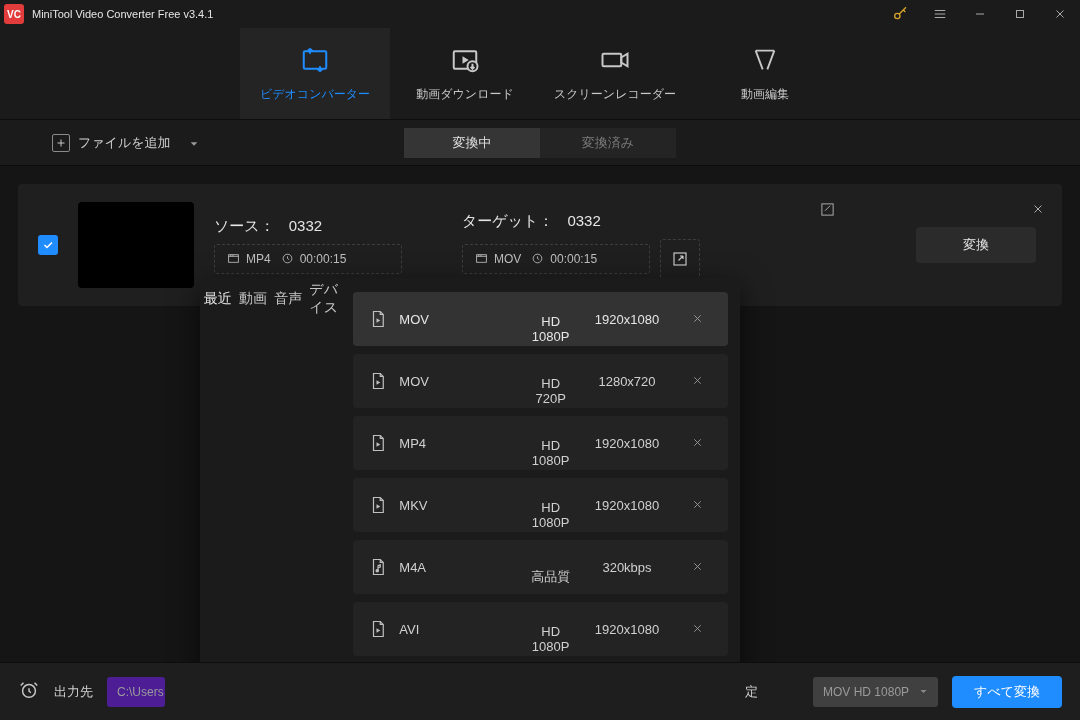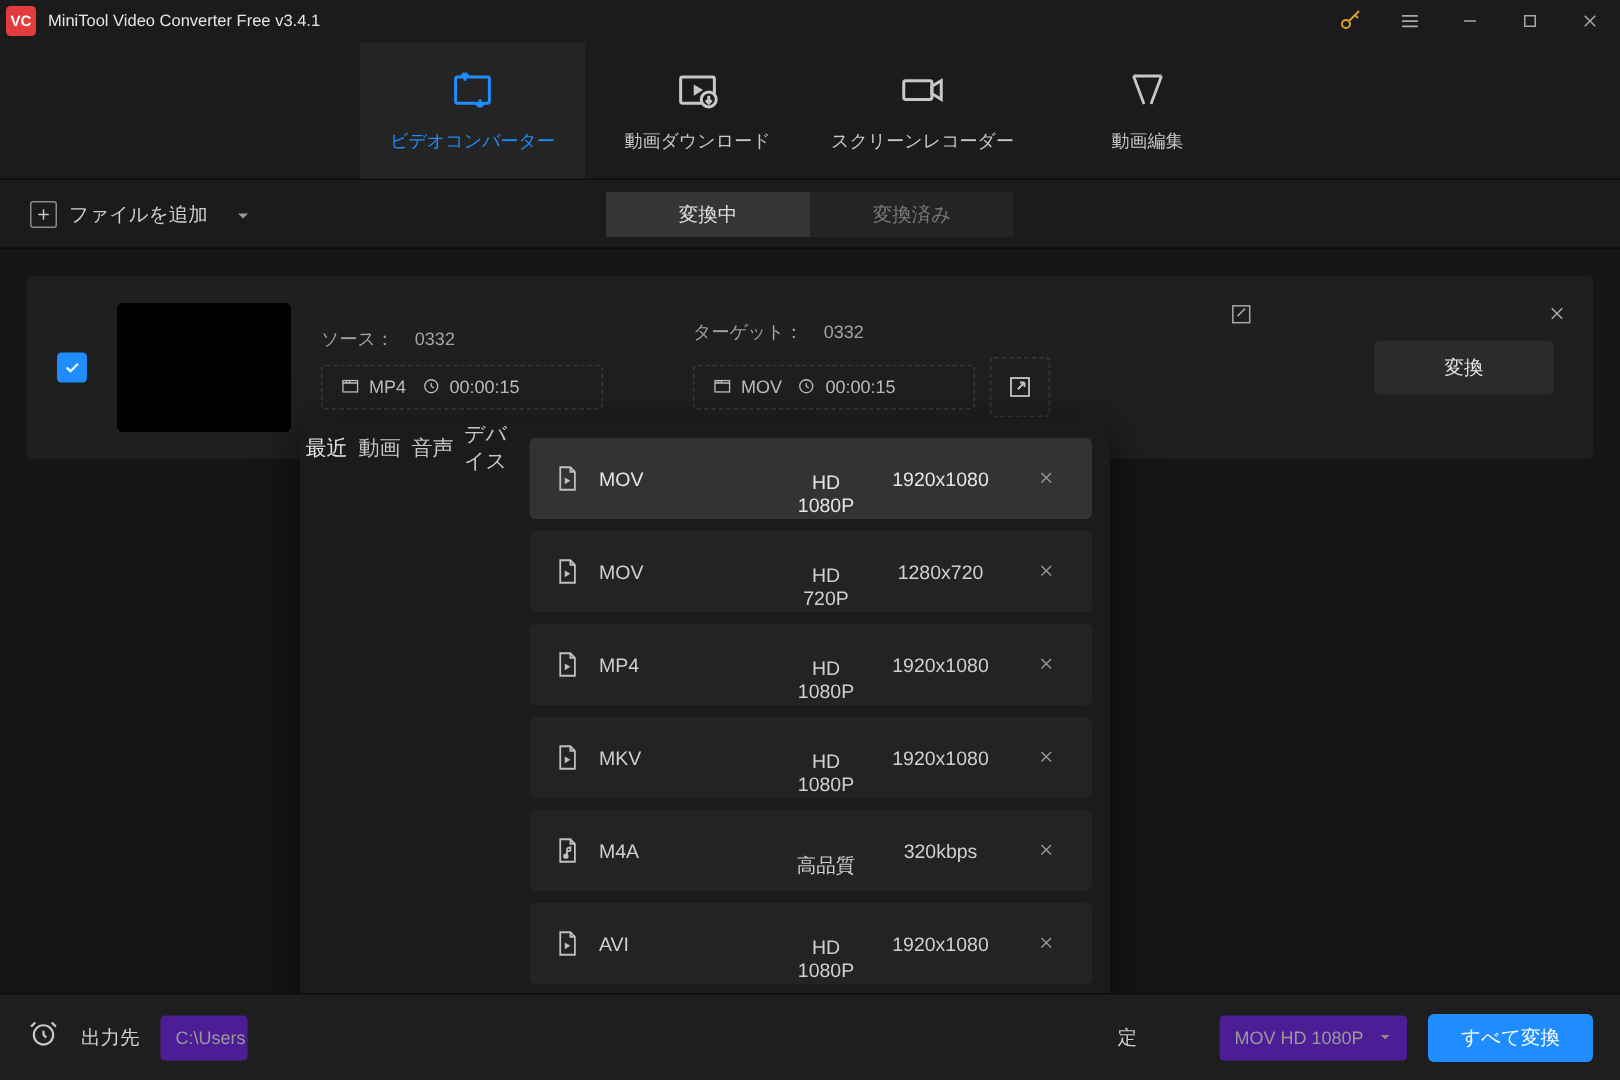--- a/index.html
+++ b/index.html
@@ -16,36 +16,36 @@
 
 .nav { height:92px; background:#1b1b1b; display:flex; border-bottom:1px solid #0d0d0d; }
 .nav-pad { width:240px; }
 .nav-item { width:150px; display:flex; flex-direction:column; align-items:center; justify-content:center; gap:10px; font-size:12px; color:#c8c8c8; }
 .nav-item.active { background:#242424; color:#1f8dff; }
 .nav-item.active svg { stroke:#1f8dff; }
 .nav-icon { width:32px; height:32px; display:flex; align-items:center; justify-content:center; }
 
 
 .toolbar { height:46px; background:#1b1b1b; display:flex; align-items:center; padding:0 20px; border-bottom:1px solid #0d0d0d; }
-.add-file { display:flex; align-items:flex-end; gap:8px; font-size:13px; }
+.add-file { display:flex; align-items:flex-end; gap:8px; font-size:13px;margin-left:32px; }
 .add-file .plus { width:18px; height:18px; border:1px solid #8a8a8a; border-radius:2px; display:flex; align-items:center; justify-content:center; font-size:12px; color:#c8c8c8; position:relative; }
 .caret-down { margin-left:10px; }
 .center-tabs { position:absolute; left:50%; transform:translateX(-50%); display:flex; }
 .seg { width:136px; height:30px; display:flex; align-items:center; justify-content:center; font-size:13px; }
 .seg.active { background:#353535; color:#e0e0e0; }
 .seg.inactive { background:#242424; color:#7a7a7a; }
 
 
 .task-area { padding:18px; }
 .task-row { background:#1f1f1f; border-radius:4px; padding:18px 20px; display:flex; align-items:center; gap:20px; position:relative; }
 .chk { width:20px; height:20px; background:#1f8dff; border-radius:3px; display:flex; align-items:center; justify-content:center; }
 .chk svg { stroke:#fff; stroke-width:3; }
 .thumb { width:116px; height:86px; background:#000; border-radius:4px; }
 .src-block, .tgt-block { display:flex; flex-direction:column; gap:8px; font-size:12px; }
-.label-row { font-size:12px; color:#a3a3a3; }
+.label-row { font-size:15px; color:#e5e5e5; }
 .label-row span.val { margin-left:14px; }
 .detail-box { border:1px dashed #3d3d3d; border-radius:3px; height:30px; padding:0 12px; display:flex; align-items:center; gap:10px; color:#bfbfbf; font-size:12px; min-width:188px; }
 .detail-box .seg2 { display:flex; align-items:center; gap:6px; }
 .tgt-group { margin-left:40px; position:relative; }
 .action-icon { border:1px dashed #3d3d3d; width:40px; height:40px; border-radius:3px; display:flex; align-items:center; justify-content:center; }
 .edit-top { position:absolute; left:802px; top:18px; color:#a9a9a9; }
 .remove-x { position:absolute; right:18px; top:18px; color:#a9a9a9; font-size:14px; }
 .convert-btn { position:absolute; right:26px; top:50%; transform:translateY(-50%); background:#2b2b2b; width:120px; height:36px; border-radius:4px; display:flex; align-items:center; justify-content:center; font-size:13px; color:#e6e6e6; }
 
 
@@ -64,21 +64,21 @@
 .row-res { width:110px; text-align:center; }
 .row-close { width:30px; text-align:center; color:#9a9a9a; }
 .file-ico { width:18px; height:18px; }
 
 
 .footer { position:absolute; left:0; right:0; bottom:0; height:58px; background:#1e1e1e; border-top:1px solid #0d0d0d; display:flex; align-items:center; padding:0 18px; gap:14px; }
 .clock { color:#c8c8c8; }
 .footer-label { font-size:13px; color:#d0d0d0; }
 .path-box { background:#4c1d95; height:30px; border-radius:3px; padding:0 10px; display:flex; align-items:center; font-size:12px; color:#9a9a9a; width:58px; overflow:hidden; white-space:nowrap; }
 .footer-right { display:flex; align-items:center; gap:14px; }
-.target-select { background:#4c1d95; height:30px; border-radius:3px; padding:0 10px; display:flex; align-items:center; font-size:12px; color:#9a9a9a; gap:10px; }
+.target-select { background:#404040; height:30px; border-radius:3px; padding:0 10px; display:flex; align-items:center; font-size:12px; color:#9a9a9a; gap:10px; }
 .primary-btn { background:#1f8dff; color:#fff; height:32px; padding:0 22px; border-radius:4px; display:flex; align-items:center; font-size:13px; font-weight:500; }
 .truncate-left{ position:absolute; left:745px; }
 </style>
 </head>
 <body>
 
 <div class="titlebar">
   <div class="logo">VC</div>
   <span>MiniTool Video Converter Free v3.4.1</span>
   <div class="tb-spacer"></div>

